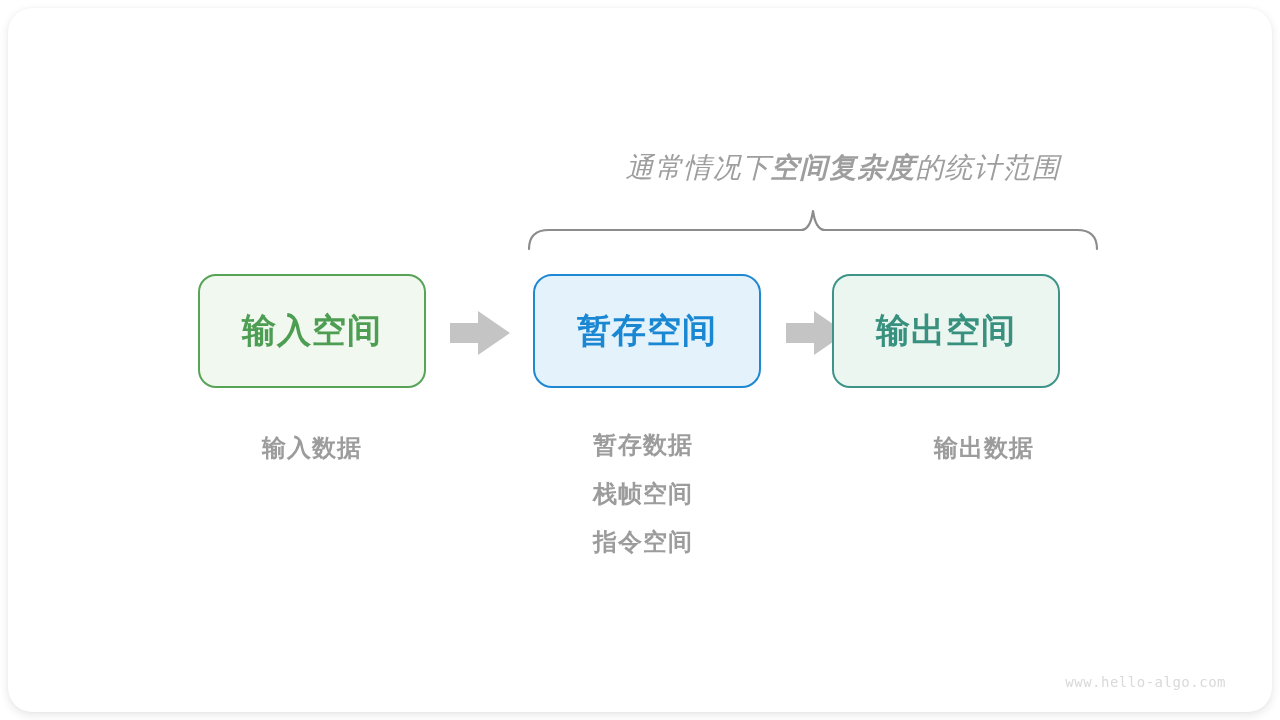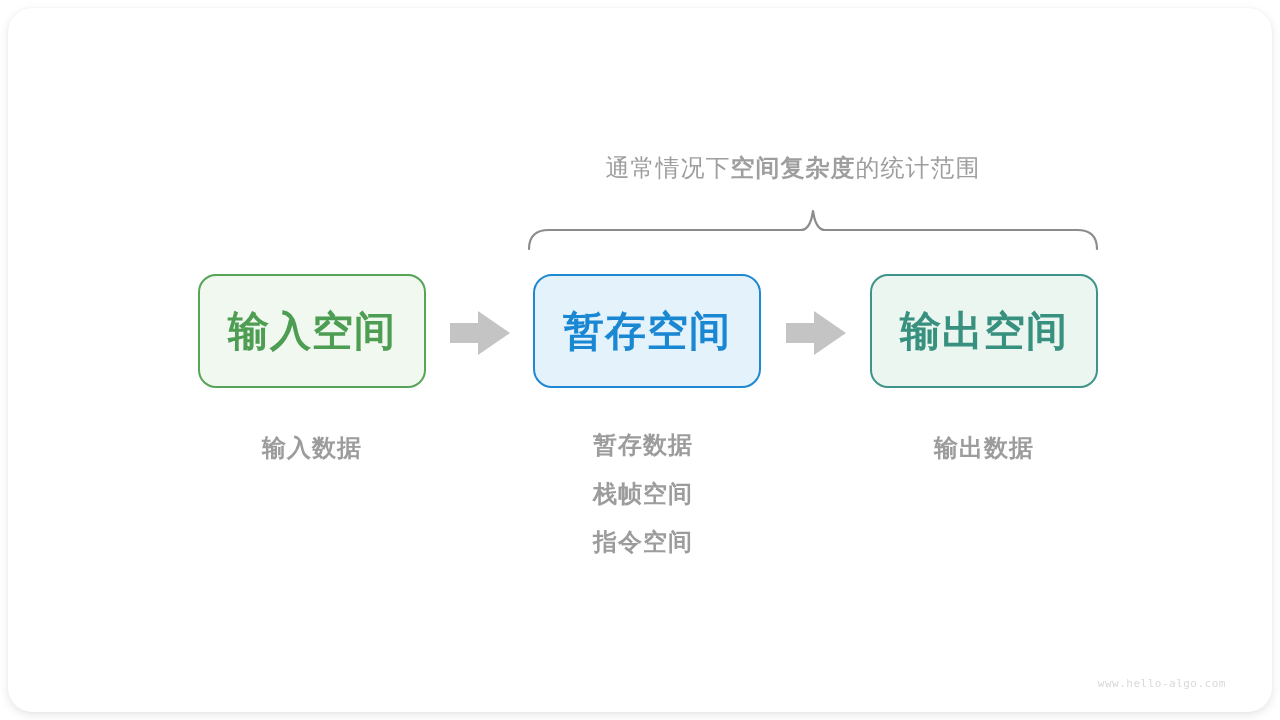--- a/index.html
+++ b/index.html
@@ -16,53 +16,54 @@
   .card {
     position: absolute;
     left: 8px; top: 8px;
     width: 1264px; height: 704px;
     background: #ffffff;
     border-radius: 24px;
     box-shadow: 0 3px 10px rgba(0,0,0,0.10), 0 0 2px rgba(0,0,0,0.05);
   }
   .diagram-title {
     position: absolute;
-    left: 495px; top: 143px; width: 580px;
+    left: 545px; top: 143px; width: 580px;
     text-align: center;
-    font-size: 24px;
+    font-size: 28px;
     line-height: 34px;
     font-weight: 400;
     letter-spacing: 1px;
+    font-style: italic;
   }
   .diagram-title .bold { font-weight: 700; }
   .brace-svg {
     position: absolute;
     left: 515px; top: 196px;
     width: 580px; height: 52px;
   }
   .brace-svg path {
     fill: none;
     stroke-width: 2.2px;
     stroke-linecap: round;
     stroke-linejoin: round;
   }
   .node-box {
     position: absolute;
     top: 266px;
     width: 228px; height: 114px;
     border-radius: 18px;
     border: 2.5px solid;
     display: flex; align-items: center; justify-content: center;
-    font-size: 41px;
+    font-size: 34px;
     font-weight: 700;
     letter-spacing: 1px;
   }
   .box-input  { left: 190px; }
   .box-temp   { left: 525px; border-radius: 19px; }
-  .box-output { left: 862px; }
+  .box-output { left: 824px; }
   .flow-arrow {
     position: absolute;
     top: 303px;
     width: 60px; height: 44px;
     clip-path: polygon(0 12px, 28px 12px, 28px 0, 60px 22px, 28px 44px, 28px 32px, 0 32px);
   }
   .arrow-1 { left: 442px; }
   .arrow-2 { left: 778px; }
   .note { font-size: 24px; letter-spacing: 1px; font-weight: bold; }
   .note-input {
@@ -75,21 +76,21 @@
     text-align: left;
   }
   .note-output {
     position: absolute; left: 862px; top: 424px; width: 228px;
     text-align: center;
   }
   .watermark {
     position: absolute;
     right: 46px; bottom: 22px;
     font-family: "DejaVu Sans Mono", "Liberation Mono", monospace;
-    font-size: 11px;
+    font-size: 14px;
     letter-spacing: 0.5px;
   }
 </style>
 </head>
 <body>
 
 <div class="stage">
   <div class="card">
 
     <div class="diagram-title" style="color: rgb(158, 158, 158);">

